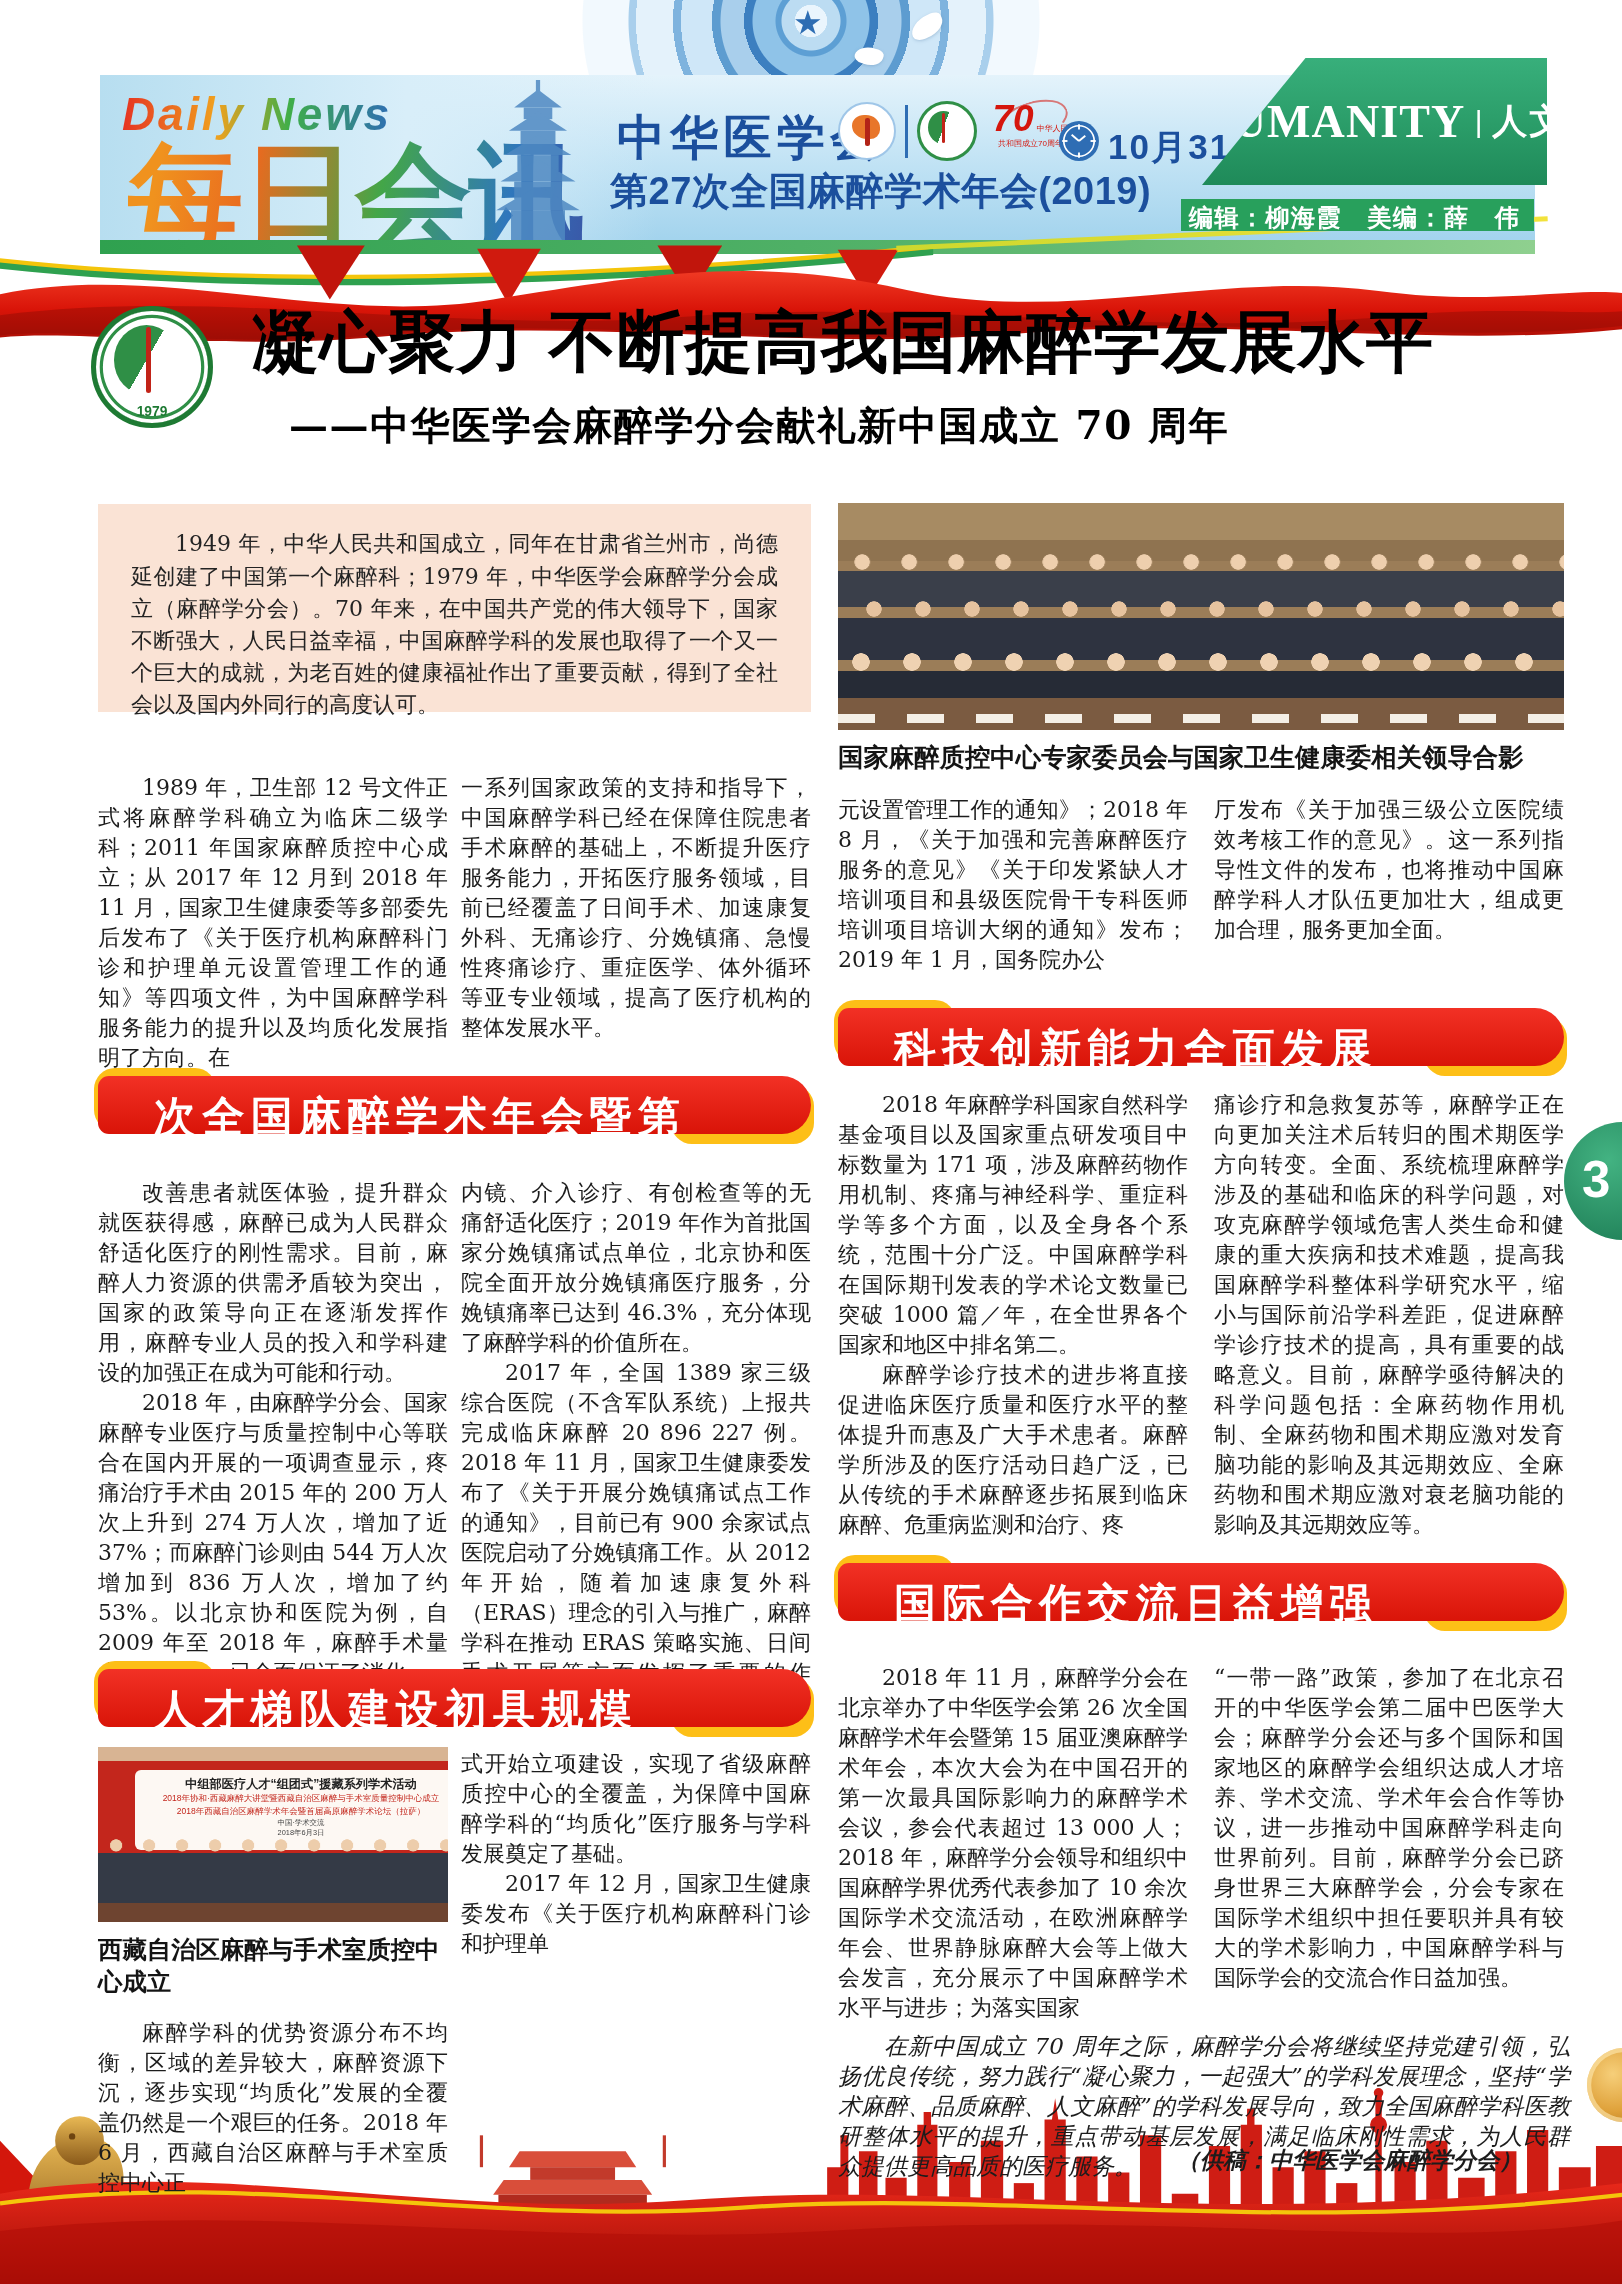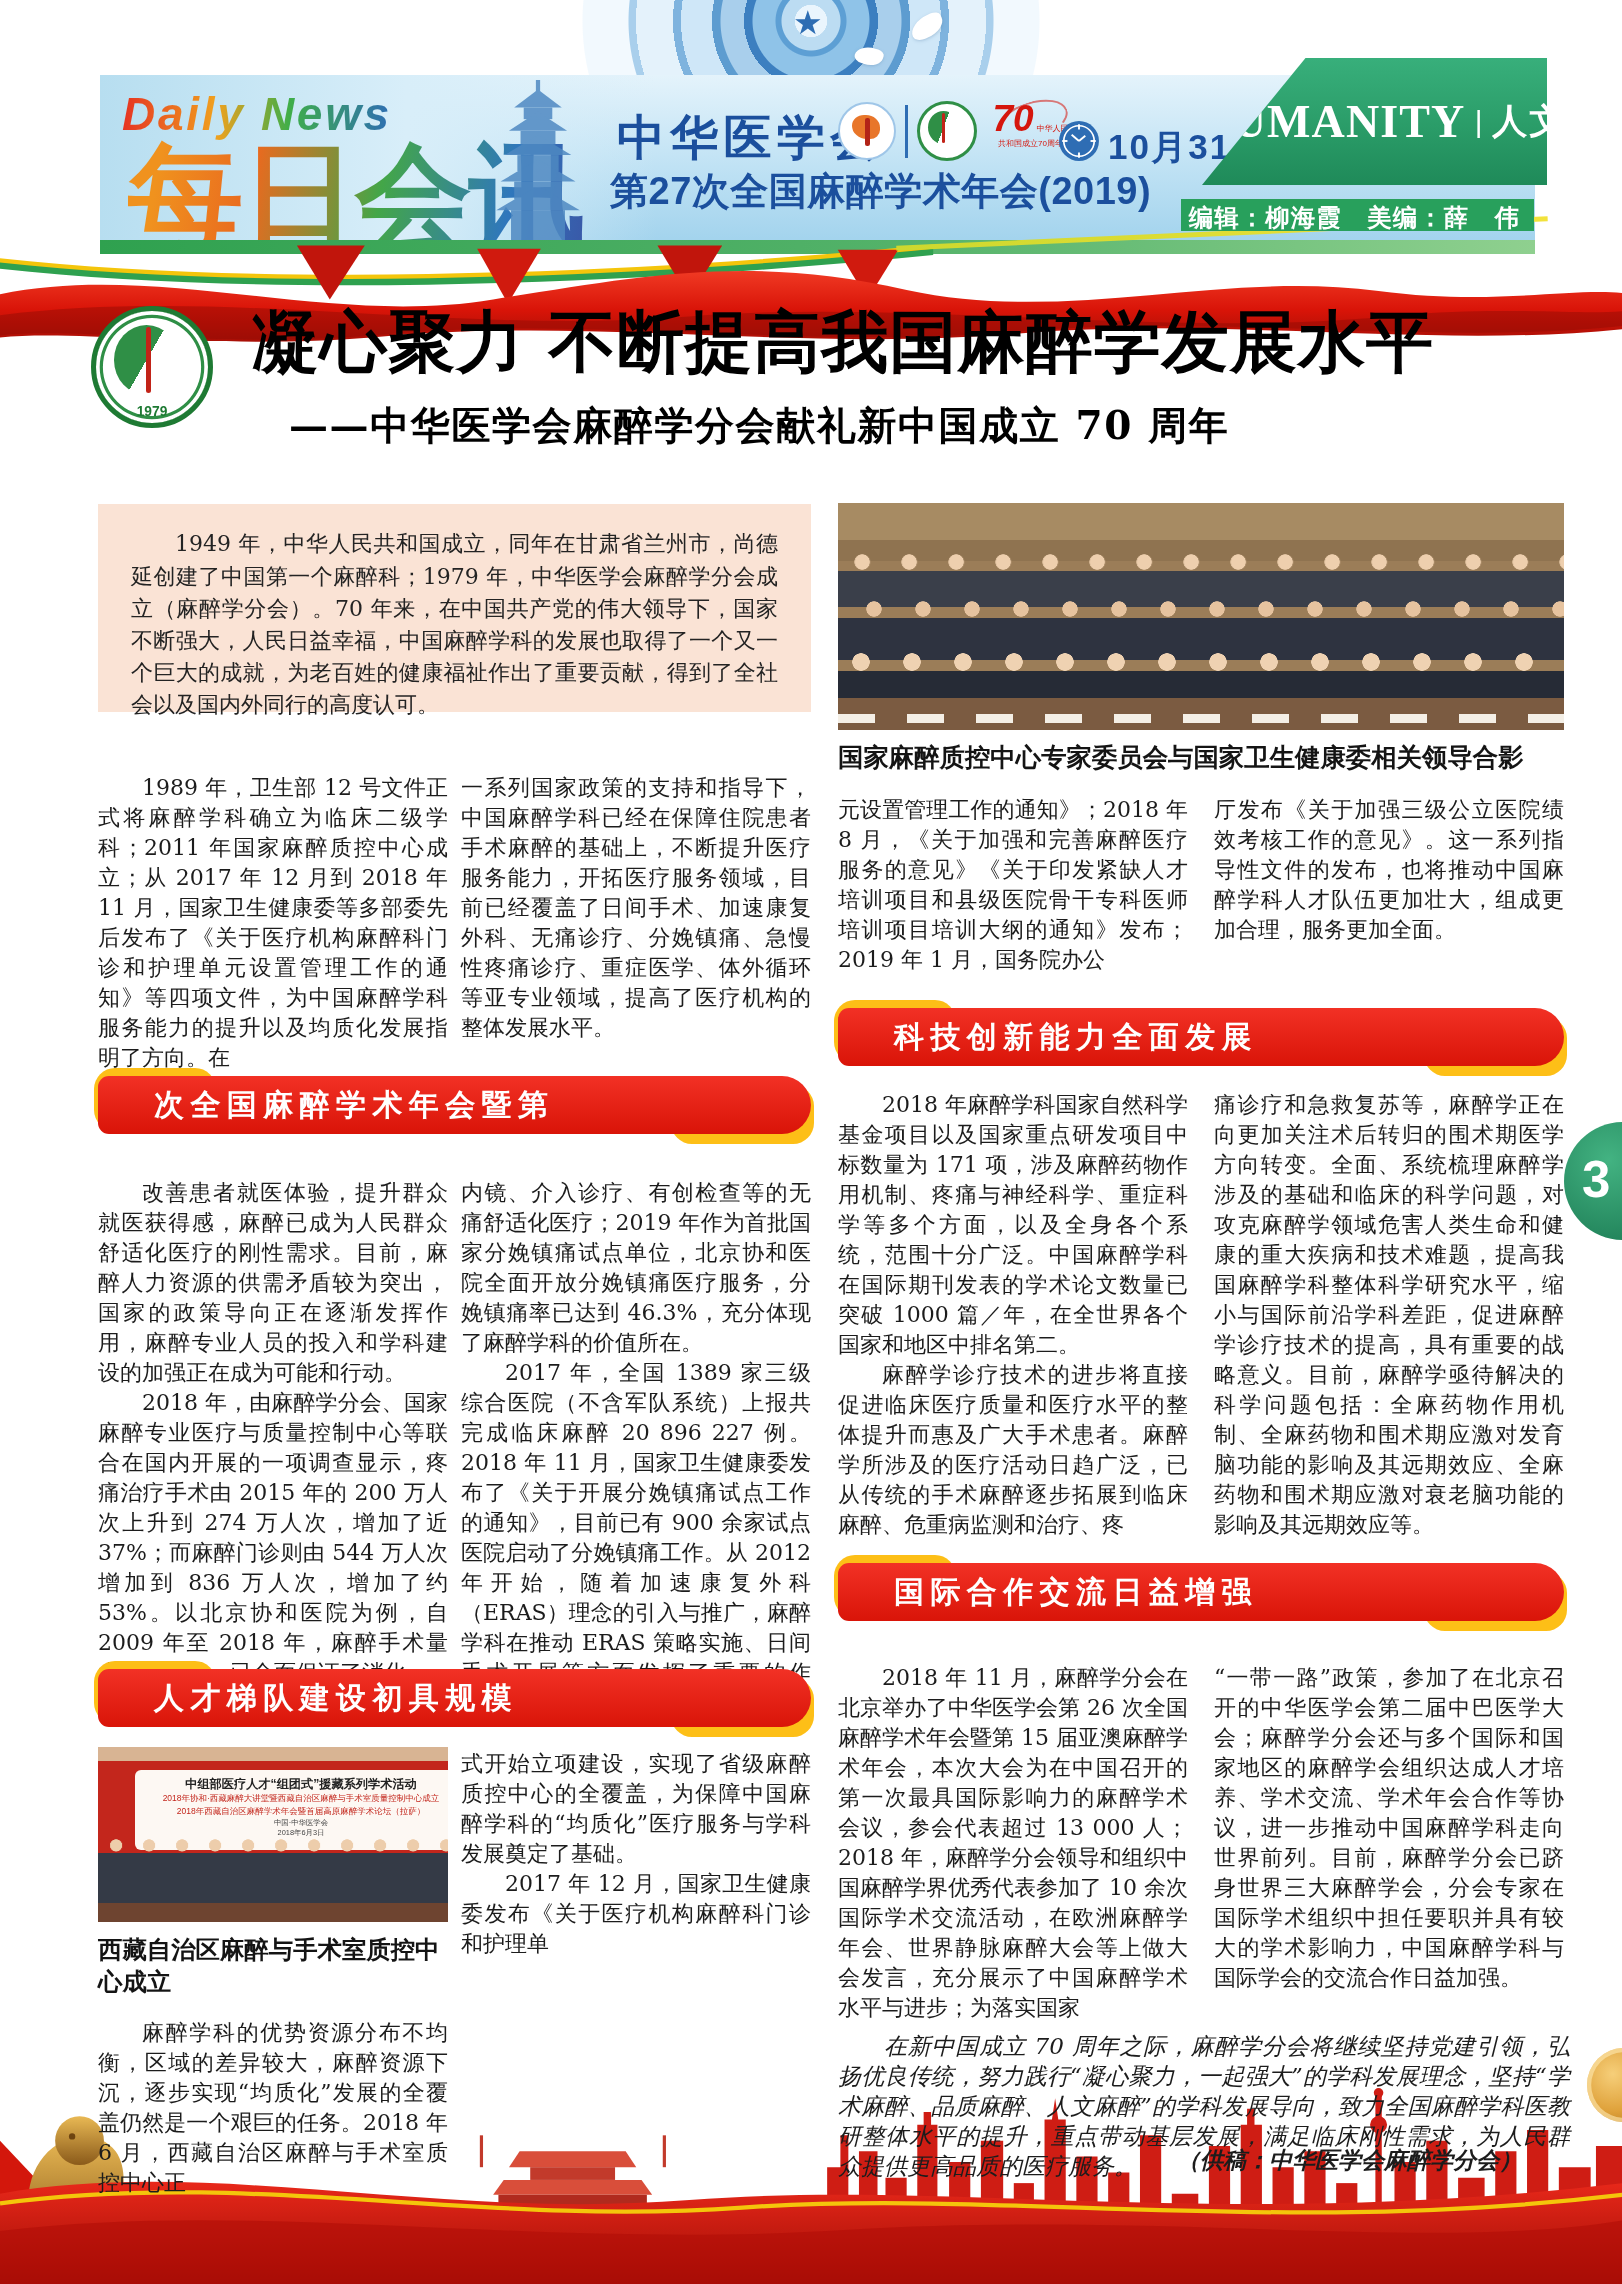--- a/index.html
+++ b/index.html
@@ -141,21 +141,21 @@
   .c-s4a{left:98px;top:2018px;}
   .c-s4b{left:461px;top:1749px;}
 
   
   .banner{position:absolute;height:58px;z-index:2;}
   .banner .y1{position:absolute;left:-4.2px;top:-8.5px;width:122px;height:63px;background:#fdbf17;border-radius:21px;}
   .banner .y2{position:absolute;right:-3.2px;bottom:-9.5px;width:143px;height:59px;background:#fdbf17;border-radius:21px;}
   .banner .red{position:absolute;left:0;top:0;right:0;bottom:0;border-radius:11.7px 31px 31px 11.7px;
     background:linear-gradient(180deg,#f23125,#d91408);}
   .banner .label{display:block;padding-left:56px;font-family:"Liberation Sans",sans-serif;font-weight:bold;
-    font-size:30px;line-height:58px;color:#fff;letter-spacing:6.4px;white-space:nowrap;}
+    font-size:42px;line-height:58px;color:#fff;letter-spacing:6.4px;white-space:nowrap;margin-top:12px;}
   .b-s1{left:98px;top:1076px;width:713px;}
   .b-s2{left:838px;top:1008px;width:726px;}
   .b-s3{left:838px;top:1563px;width:726px;}
   .b-s4{left:98px;top:1669px;width:713px;}
 
   
   .closing{position:absolute;left:838px;top:2008px;width:732px;z-index:2;
     font-family:"DejaVu Serif",serif;font-style:italic;font-size:23px;line-height:30px;color:#1c1c1c;text-align:justify;}
   .byline{position:absolute;left:838px;top:2145px;width:684px;text-align:right;z-index:2;
     font-family:"DejaVu Serif",serif;font-style:italic;font-weight:bold;font-size:23px;color:#1c1c1c;}
@@ -334,21 +334,21 @@
     <span class="y2"></span>
     <span class="red">
       <span class="label">人才梯队建设初具规模</span>
     </span>
   </div>
   <div class="photo2">
     <div class="photo2-panel">
       <div class="bl1">中组部医疗人才“组团式”援藏系列学术活动</div>
       <div class="bl2">2018年协和·西藏麻醉大讲堂暨西藏自治区麻醉与手术室质量控制中心成立</div>
       <div class="bl3">2018年西藏自治区麻醉学术年会暨首届高原麻醉学术论坛（拉萨）</div>
-      <div class="bl4">中国·中华医学会</div>
+      <div class="bl4">中国·学术交流</div>
       <div class="bl5">2018年6月3日</div>
     </div>
     <div class="photo2-people"></div>
   </div>
   <div class="caption caption2">西藏自治区麻醉与手术室质控中心成立</div>
   <div class="col c-s4a">
     <p class="ind">麻醉学科的优势资源分布不均衡，区域的差异较大，麻醉资源下沉，逐步实现“均质化”发展的全覆盖仍然是一个艰巨的任务。2018 年 6 月，西藏自治区麻醉与手术室质控中心正</p>
   </div>
   <div class="col c-s4b">
     <p>式开始立项建设，实现了省级麻醉质控中心的全覆盖，为保障中国麻醉学科的“均质化”医疗服务与学科发展奠定了基础。</p>

